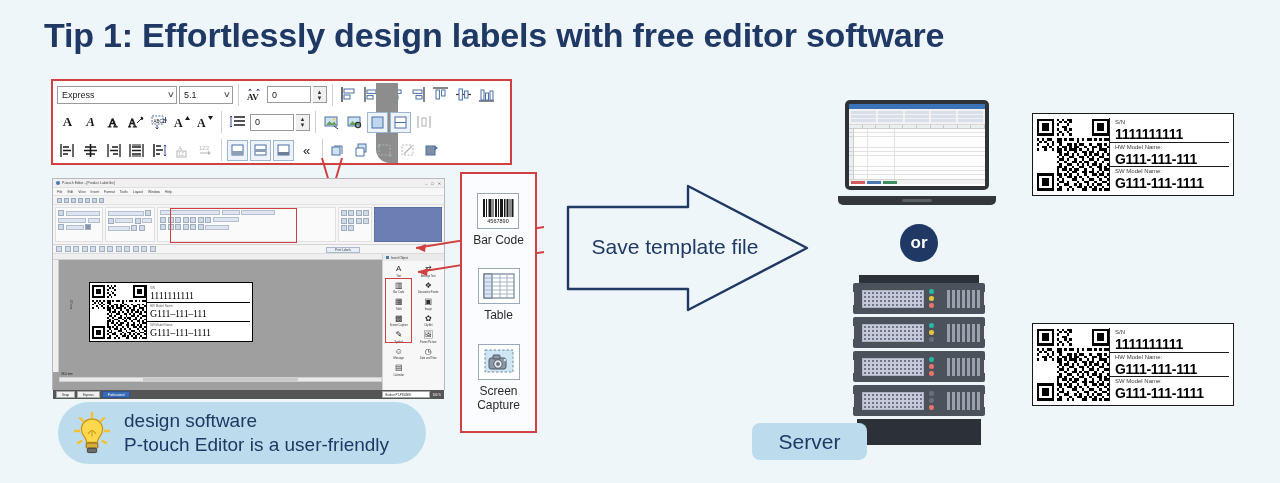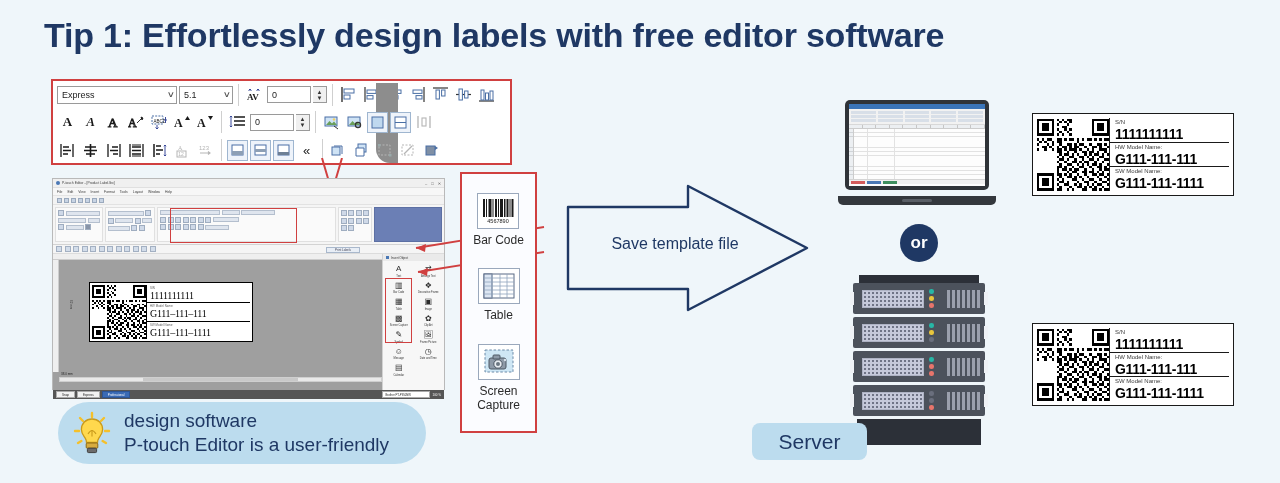--- a/index.html
+++ b/index.html
@@ -176,21 +176,21 @@
     position: absolute; left: 58px; top: 402px; width: 368px; height: 62px;
     background: #bcdcee; border-radius: 31px; display: flex; align-items: center;
     padding-left: 14px; gap: 12px;
   }
   .tip-pill .txt { font-size: 19px; color: #1f3864; line-height: 24px; }
 
   
   .arrow-wrap { position: absolute; left: 565px; top: 183px; width: 245px; height: 130px; }
   .arrow-wrap .lbl {
     position: absolute; left: 25px; top: 52px; width: 170px; text-align: center;
-    font-size: 16px; color: #1f3864;
+    font-size: 21px; color: #1f3864;
   }
 
   
   .tag {
     position: absolute; background: #bcdcee; border-radius: 8px;
     display: flex; align-items: center; justify-content: center;
     font-size: 21px; color: #1f3864;
   }
   .tag.local { left: 749px; top: 90px; width: 108px; height: 37px; }
   .tag.server { left: 752px; top: 423px; width: 115px; height: 37px; }

